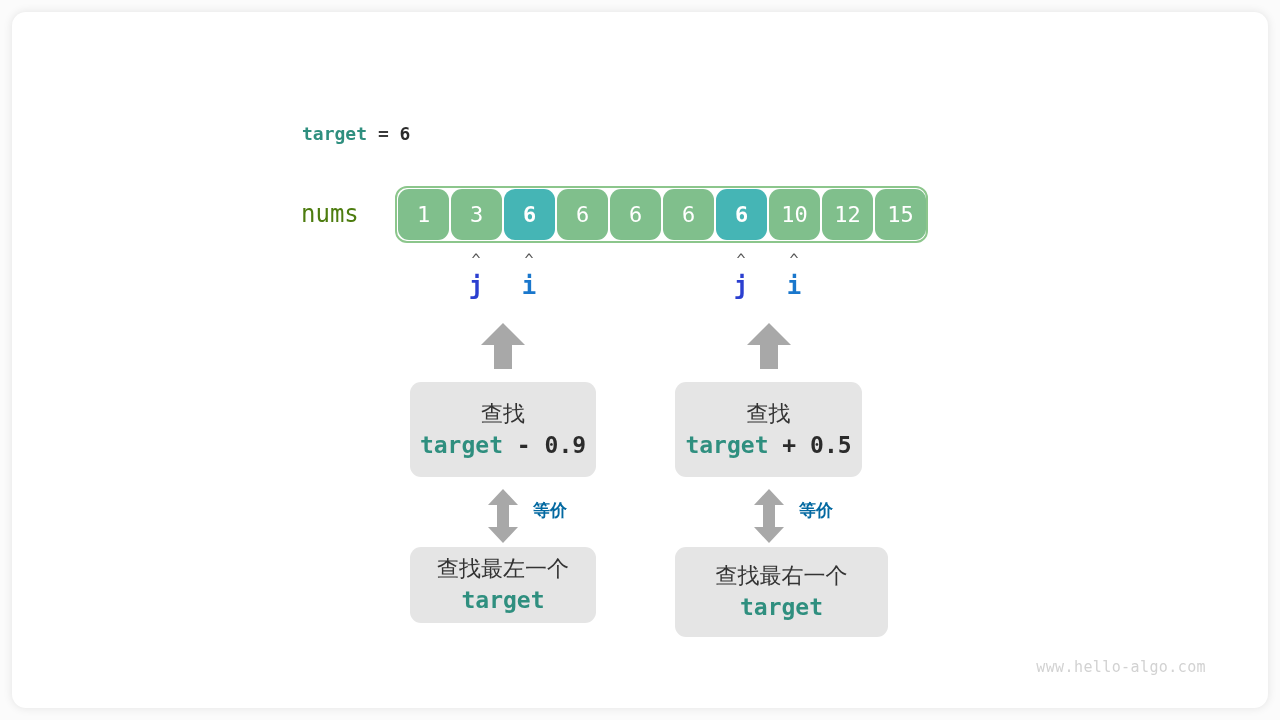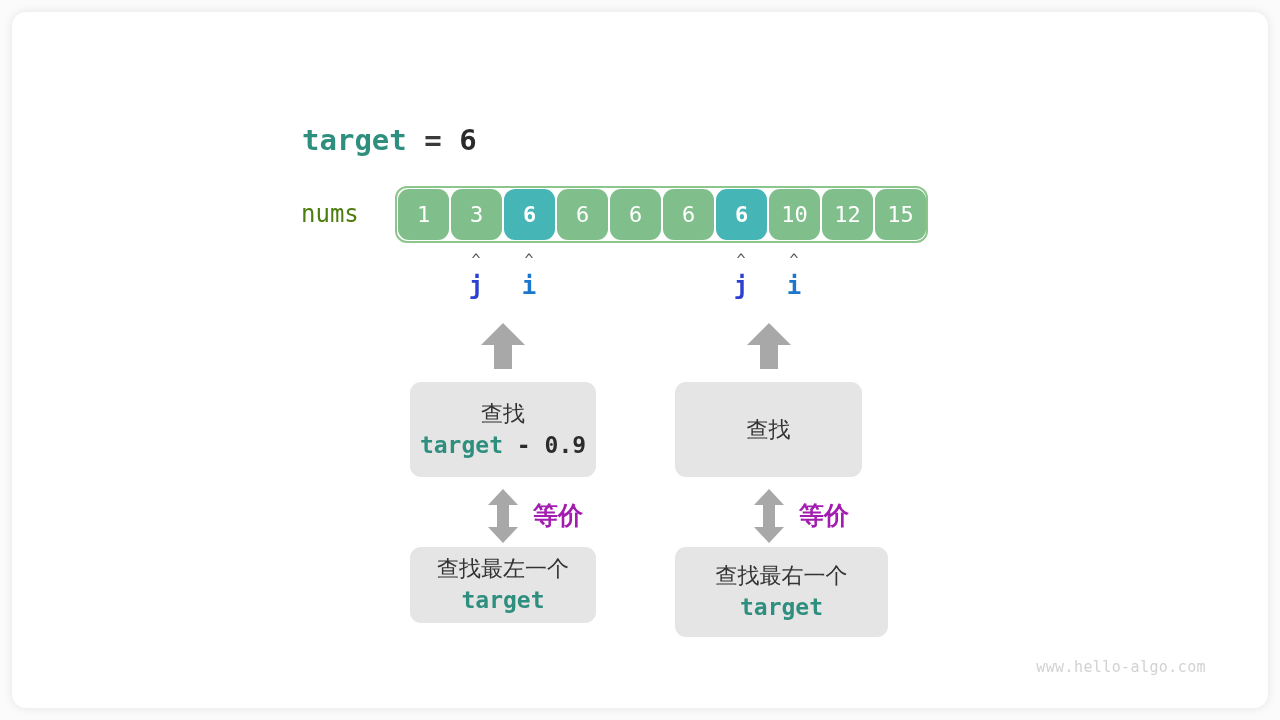--- a/index.html
+++ b/index.html
@@ -25,21 +25,21 @@
     border-radius: 14px;
     box-shadow: 0 0 10px rgba(0,0,0,0.10);
   }
 
   
   .target-line {
     position: absolute;
     left: 290px;
     top: 111px;
     font-family: "DejaVu Sans Mono", monospace;
-    font-size: 29px;
+    font-size: 18px;
     font-weight: bold;
     white-space: nowrap;
   }
   .kw-target { color: #2f8f7f; }
   .eq-sign   { color: #3a3a3a; }
   .num-val   { color: #2b2b2b; }
 
   
   .nums-label {
     position: absolute;
@@ -146,23 +146,23 @@
     height: 46px;
   }
   .dbl-arrow {
     position: absolute;
     width: 30px;
     height: 54px;
   }
   .eq-label {
     position: absolute;
     font-family: "DejaVu Sans", sans-serif;
-    font-size: 25px;
-    font-weight: bold;
-    color: #a21caf;
+    font-size: 17px;
+    font-weight: bold;
+    color: #0369a1;
   }
 
   
   #watermark {
     position: absolute;
     right: 62px;
     bottom: 32px;
     font-family: "DejaVu Sans Mono", monospace;
     font-size: 15px;
     color: #d2d2d2;
@@ -224,20 +224,21 @@
       </svg>
     </div>
 
     <div class="gbox" style="left:398px; top:370px; width:186px; height:95px;">
       <div class="line1">查找</div>
       <div class="line2"><span class="kw-target">target</span><span class="op"> - 0.9</span></div>
     </div>
 
     <div class="gbox" style="left:663px; top:370px; width:187px; height:95px;">
       <div class="line1">查找</div>
+      <div class="line2"><span class="kw-target">target</span><span class="op"> + 0.5</span></div>
     </div>
 
     <div class="dbl-arrow" style="left:476px; top:477px;">
       <svg width="30" height="54" viewBox="0 0 30 54">
         <polygon points="15,0 30,16 21,16 21,38 30,38 15,54 0,38 9,38 9,16 0,16" fill="#a8a8a8"></polygon>
       </svg>
     </div>
     <div class="eq-label" style="left:521px; top:487px;">等价</div>
 
     <div class="dbl-arrow" style="left:742px; top:477px;">

